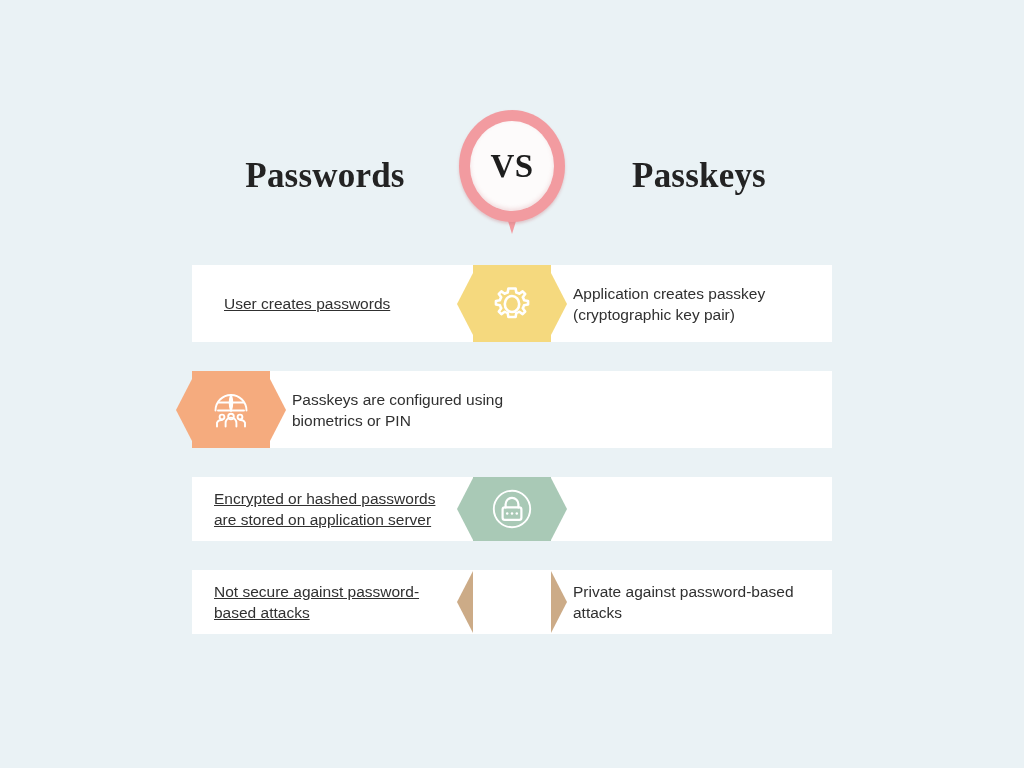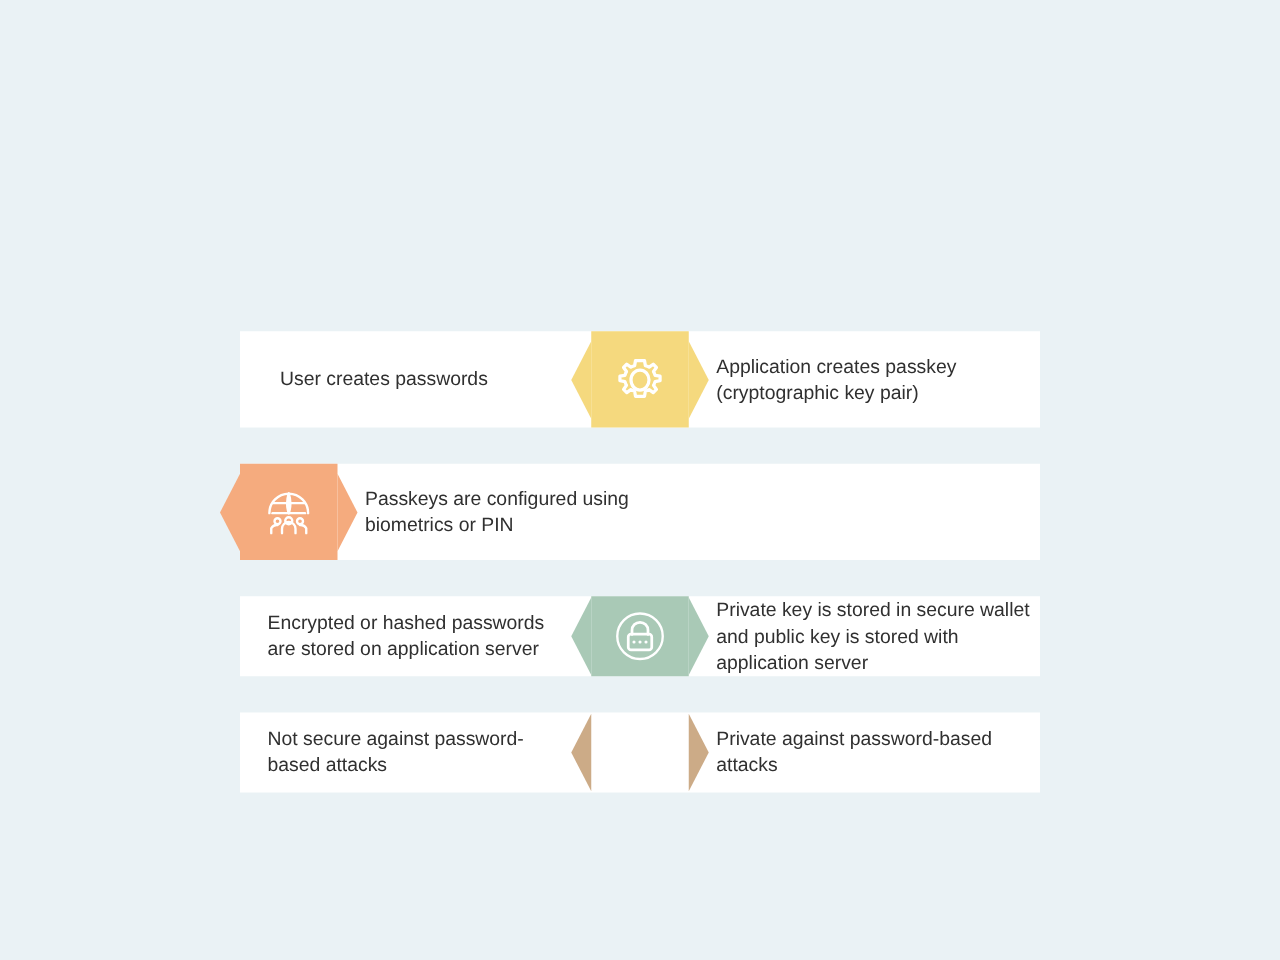--- a/index.html
+++ b/index.html
@@ -130,20 +130,21 @@
     align-items: center;
     font-size: 15.5px;
     line-height: 21px;
     color: #303030;
     box-sizing: border-box;
   }
   .cell.left {
     justify-content: flex-start;
     padding-left: 22px;
     padding-right: 14px;
+    text-decoration: underline;
   }
   .cell.right {
     justify-content: flex-start;
     padding-left: 22px;
   }
   .cell-text { display: block; }
   .row.h2 .cell.left { padding-left: 32px; }
 
   .badge-slot {
     flex: 0 0 78px;
@@ -189,20 +190,31 @@
     margin-left: -22px;
     margin-top: -22px;
   }
   .badge-icon svg { display: block; width: 44px; height: 44px; }
 </style>
 </head>
 <body>
 
 <div class="infographic">
 
+  <div class="header">
+    <div class="header-title left">Passwords</div>
+
+    <div class="vs-badge">
+      <div class="vs-tail"></div>
+      <div class="vs-ring"></div>
+      <div class="vs-inner">VS</div>
+    </div>
+
+    <div class="header-title right">Passkeys</div>
+  </div>
 
   <div class="rows">
 
     <div class="row h2">
       <div class="cell left">
         <span class="cell-text">User creates passwords</span>
       </div>
       <div class="badge-slot">
         <div class="badge">
           <div class="badge-notch"></div>
@@ -265,23 +277,20 @@
               <circle cx="22" cy="22" r="18.2" fill="none" stroke="#ffffff" stroke-width="1.9"></circle>
               <path d="M15.6 20.5 L15.6 17.2 a6.4 6.4 0 0 1 12.8 0 L28.4 20.5" fill="none" stroke="#ffffff" stroke-width="2.2" stroke-linecap="round"></path>
               <rect x="12.6" y="20.3" width="18.8" height="12.6" rx="2.2" fill="none" stroke="#ffffff" stroke-width="2.2"></rect>
               <circle cx="17.2" cy="26.6" r="1.25" fill="#ffffff"></circle>
               <circle cx="22.0" cy="26.6" r="1.25" fill="#ffffff"></circle>
               <circle cx="26.8" cy="26.6" r="1.25" fill="#ffffff"></circle>
             </svg>
           </div>
         </div>
       </div>
-      <div class="cell right">
-        <span class="cell-text">Private key is stored in secure wallet and public key is stored with application server</span>
-      </div>
     </div>
 
     <div class="row h3">
       <div class="cell left">
         <span class="cell-text">Not secure against password-based attacks</span>
       </div>
       <div class="badge-slot">
         <div class="badge" style="background:#ccab87">
           <div class="badge-notch" style="border-right-color:#ccab87"></div>
           <div class="badge-arrow" style="border-left-color:#ccab87"></div>

